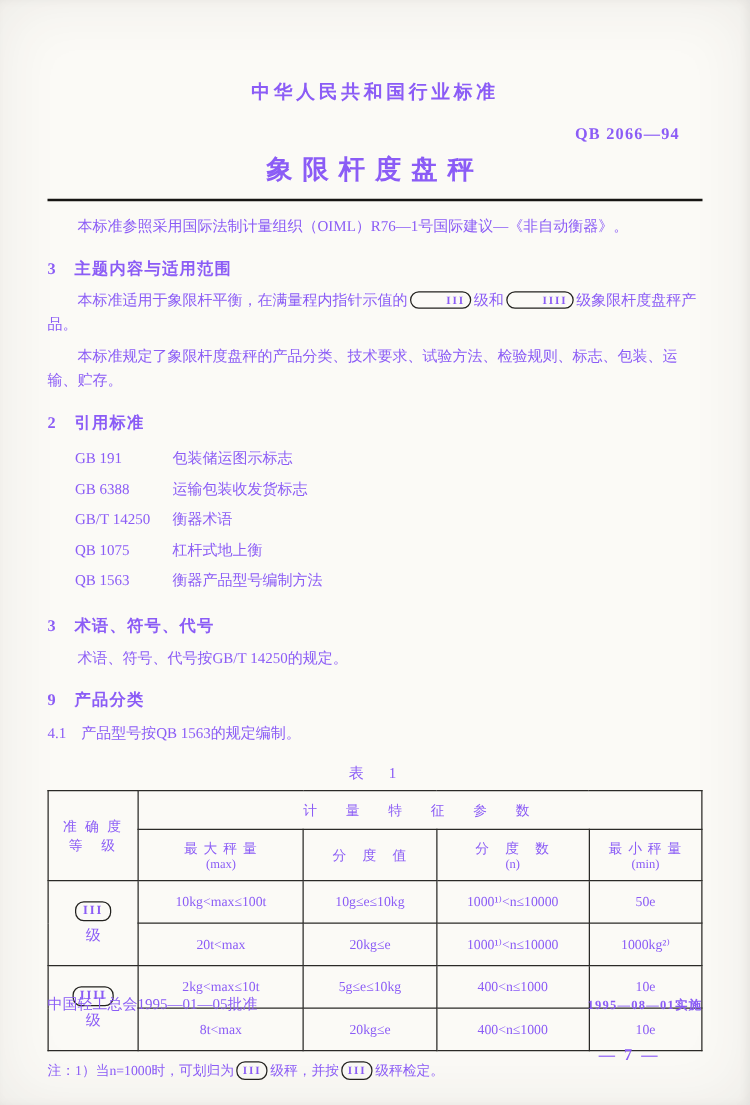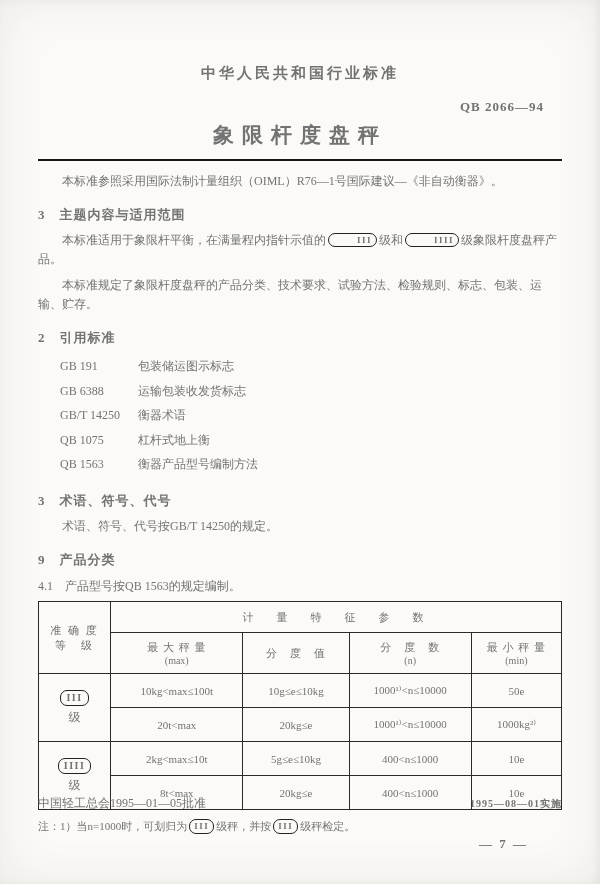--- a/index.html
+++ b/index.html
@@ -3,21 +3,21 @@
 <meta charset="utf-8">
 <style>
   html,body{margin:0;padding:0;background:#d8d6d1;}
   .page{
     position:relative;
     width:600px;height:884px;
     margin:0 auto;
     background:#fbfaf6;
     box-shadow:inset 0 0 50px rgba(60,55,45,0.08), inset -3px 0 8px rgba(0,0,0,0.05);
     font-family:"Liberation Serif","DejaVu Serif",serif;
-    color:#737373;
+    color:#8b5cf6;
     overflow:hidden;
     box-sizing:border-box;
   }
   .content{padding:64px 38px 0 38px;}
   .std-type{
     text-align:center;font-size:15px;font-weight:bold;letter-spacing:3px;
   }
   .std-num{
     text-align:right;font-size:13px;font-weight:bold;letter-spacing:1px;
     margin:16px 18px 0 0;
@@ -106,20 +106,21 @@
       <div class="ref-line"><span class="ref-code">QB 1075</span><span>杠杆式地上衡</span></div>
       <div class="ref-line"><span class="ref-code">QB 1563</span><span>衡器产品型号编制方法</span></div>
     </div>
 
     <h2 class="sec">3　术语、符号、代号</h2>
     <p class="para indent">术语、符号、代号按GB/T 14250的规定。</p>
 
     <h2 class="sec">9　产品分类</h2>
     <p class="clause">4.1　产品型号按QB 1563的规定编制。</p>
 
+    <div class="table-caption">表　1</div>
 
     <table class="spec">
       <colgroup>
         <col class="col-grade">
           <col class="col-max">
           <col class="col-e">
           <col class="col-n">
           <col class="col-min">
       </colgroup>
       <thead>

